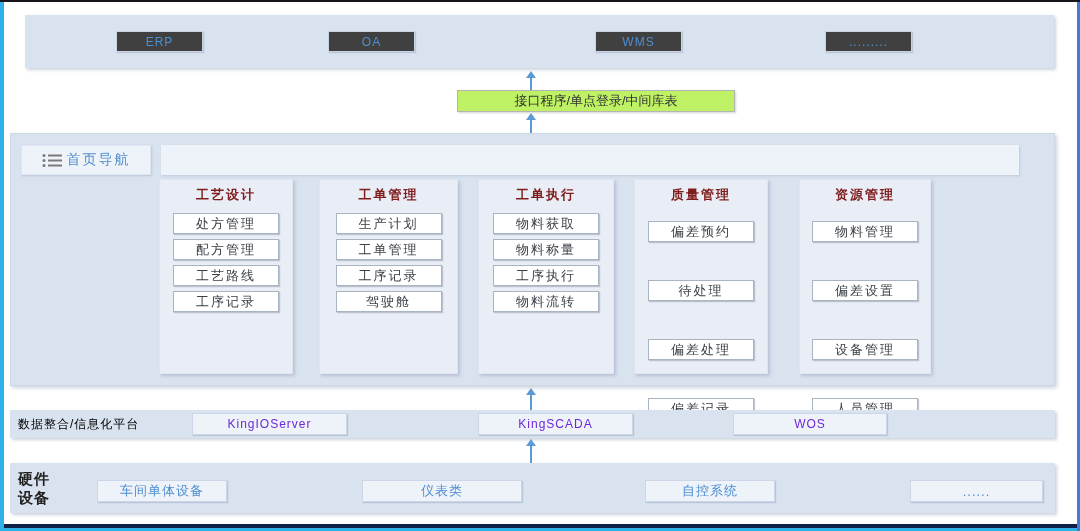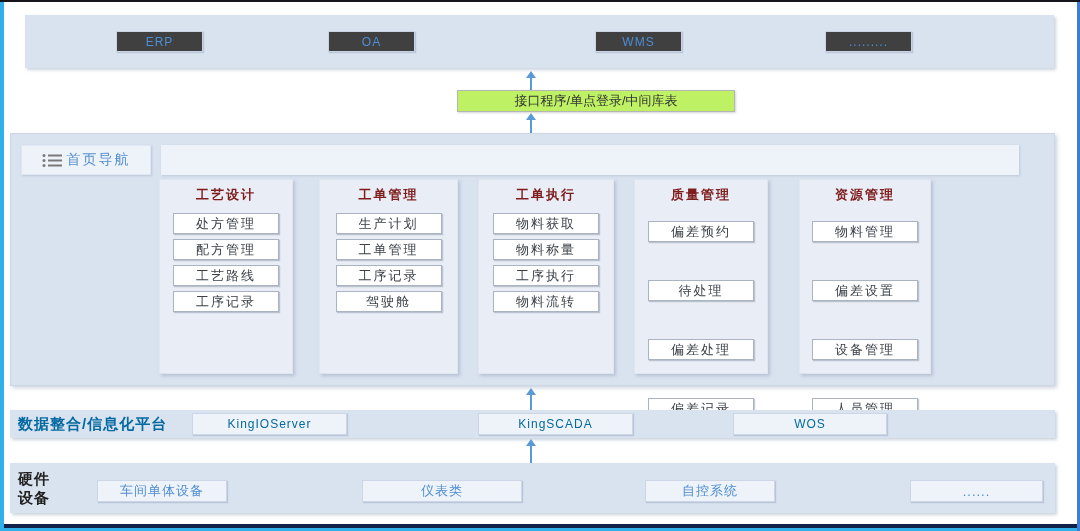--- a/index.html
+++ b/index.html
@@ -80,25 +80,25 @@
     width:106px; height:21px; background:#ffffff; border:1px solid #aab3c0;
     color:#3c4148; font-size:13px; letter-spacing:2px;
     display:flex; align-items:center; justify-content:center;
     box-shadow:1px 1px 1px rgba(140,150,170,.5); cursor:pointer;
   }
 
   
   .platform-band { left:10px; top:410px; width:1045px; height:28px; }
   .band-label {
     position:absolute; left:8px; top:0; bottom:0; display:flex; align-items:center;
-    color:#0369a1; font-weight:bold; font-size:15px; letter-spacing:1px;
+    color:#000000; font-weight:normal; font-size:12px; letter-spacing:1px;
   }
   .plat-btn {
     position:absolute; top:3px; height:22px; background:#eef2f9;
-    border:1px solid #ccd6e6; color:#0369a1; font-size:12px; letter-spacing:1px;
+    border:1px solid #ccd6e6; color:#6d28d9; font-size:12px; letter-spacing:1px;
     display:flex; align-items:center; justify-content:center;
     box-shadow:1px 1px 1px rgba(140,155,180,.4); cursor:default;
   }
 
   
   .hardware-band { left:10px; top:463px; width:1045px; height:50px; }
   .hw-label {
     position:absolute; left:8px; top:6px; color:#222222; font-weight:bold;
     font-size:15px; line-height:19px; letter-spacing:1px;
   }

